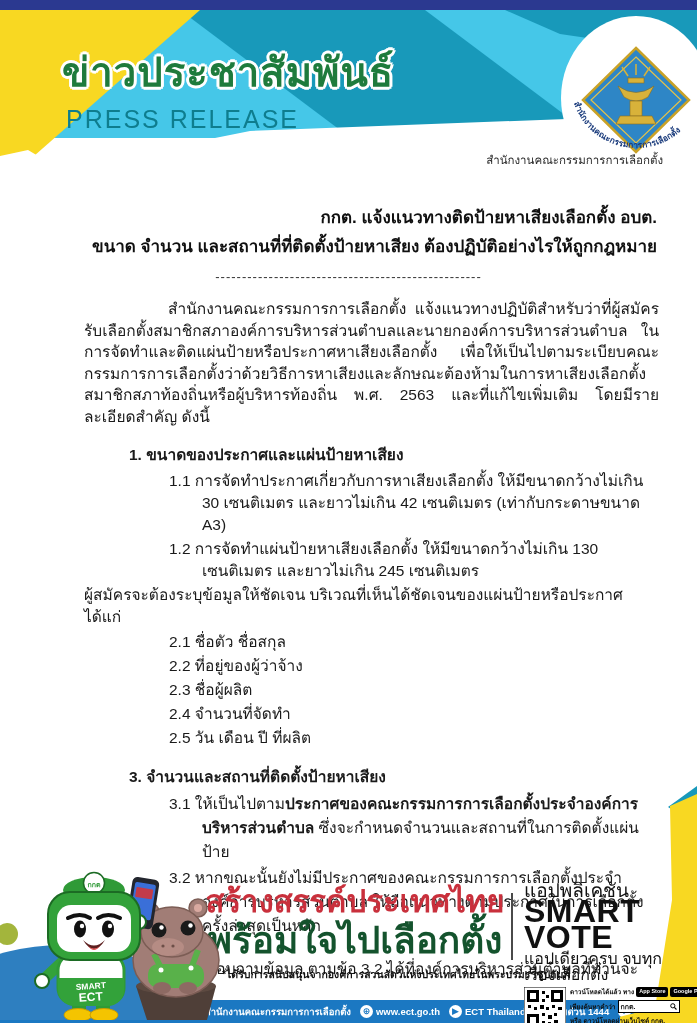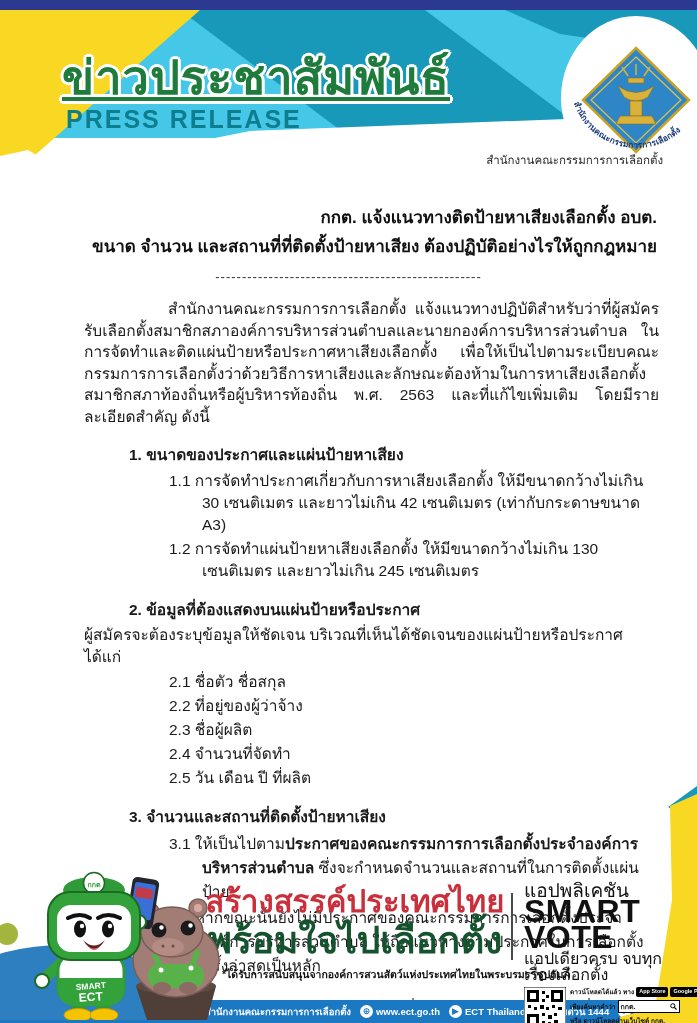--- a/index.html
+++ b/index.html
@@ -2,25 +2,25 @@
 <html><head>
 <meta charset="utf-8">
 <style>
   html,body{margin:0;padding:0;background:#e8e8e8;}
   .page{position:relative;width:697px;height:1023px;background:#ffffff;overflow:hidden;
         font-family:"Liberation Sans","DejaVu Sans",sans-serif;color:#1a1a1a;margin:0 auto;}
   svg{display:block;}
 
   
   .banner-svg{position:absolute;top:0;left:0;}
-  .banner-title{position:absolute;left:62px;top:40px;font-size:47px;font-weight:bold;color:#1e7b3c;
+  .banner-title{position:absolute;left:62px;top:40px;font-size:40px;font-weight:bold;color:#1e7b3c;
     letter-spacing:1px;
     text-shadow:-3px 0 0 #fff,3px 0 0 #fff,0 -3px 0 #fff,0 3px 0 #fff,
-                -2px -2px 0 #fff,2px -2px 0 #fff,-2px 2px 0 #fff,2px 2px 0 #fff;text-decoration:underline;}
-  .banner-sub{position:absolute;left:66px;top:105px;font-size:25px;font-weight:700;color:#0e7d8e;letter-spacing:2px;text-align:right;}
+                -2px -2px 0 #fff,2px -2px 0 #fff,-2px 2px 0 #fff,2px 2px 0 #fff;}
+  .banner-sub{position:absolute;left:66px;top:105px;font-size:25px;font-weight:400;color:#0e7d8e;letter-spacing:2px;text-align:right;}
   .doc-meta{position:absolute;right:34px;top:152px;text-align:right;font-size:11.5px;line-height:17px;color:#2b2b2b;}
 
   
   .content{position:absolute;top:203px;left:0;right:0;}
   .doc-title{margin:0 40px;text-align:right;font-size:17px;font-weight:bold;line-height:29px;color:#101010;}
   .sep{margin-top:8px;text-align:center;font-size:13px;letter-spacing:1px;color:#333;}
   .body-text{margin:14px 38px 0 84px;font-size:15.5px;line-height:21.5px;text-align:justify;}
   .body-text p{margin:0;text-indent:84px;}
   .sec-head{margin:15px 38px 0 129px;font-size:15.5px;font-weight:bold;}
   .sec-lead{margin:2px 38px 0 84px;font-size:15.5px;line-height:22px;}
@@ -111,21 +111,20 @@
     <div class="body-text">
       <p>สำนักงานคณะกรรมการการเลือกตั้ง แจ้งแนวทางปฏิบัติสำหรับว่าที่ผู้สมัครรับเลือกตั้งสมาชิกสภาองค์การบริหารส่วนตำบลและนายกองค์การบริหารส่วนตำบล ในการจัดทำและติดแผ่นป้ายหรือประกาศหาเสียงเลือกตั้ง เพื่อให้เป็นไปตามระเบียบคณะกรรมการการเลือกตั้งว่าด้วยวิธีการหาเสียงและลักษณะต้องห้ามในการหาเสียงเลือกตั้งสมาชิกสภาท้องถิ่นหรือผู้บริหารท้องถิ่น พ.ศ. 2563 และที่แก้ไขเพิ่มเติม โดยมีรายละเอียดสำคัญ ดังนี้</p>
     </div>
 
     <div class="sec-head">1. ขนาดของประกาศและแผ่นป้ายหาเสียง</div>
     <div class="sec-items">
       <div class="it">1.1 การจัดทำประกาศเกี่ยวกับการหาเสียงเลือกตั้ง ให้มีขนาดกว้างไม่เกิน 30 เซนติเมตร และยาวไม่เกิน 42 เซนติเมตร (เท่ากับกระดาษขนาด A3)</div>
       <div class="it">1.2 การจัดทำแผ่นป้ายหาเสียงเลือกตั้ง ให้มีขนาดกว้างไม่เกิน 130 เซนติเมตร และยาวไม่เกิน 245 เซนติเมตร</div>
     </div>
 
-    <div class="sec-head">2. ข้อมูลที่ต้องแสดงบนแผ่นป้ายหรือประกาศ</div>
     <div class="sec-lead">ผู้สมัครจะต้องระบุข้อมูลให้ชัดเจน บริเวณที่เห็นได้ชัดเจนของแผ่นป้ายหรือประกาศ ได้แก่</div>
     <div class="sec-items">
       <div class="it">2.1 ชื่อตัว ชื่อสกุล</div>
       <div class="it">2.2 ที่อยู่ของผู้ว่าจ้าง</div>
       <div class="it">2.3 ชื่อผู้ผลิต</div>
       <div class="it">2.4 จำนวนที่จัดทำ</div>
       <div class="it">2.5 วัน เดือน ปี ที่ผลิต</div>
     </div>
 
     <div class="sec-head">3. จำนวนและสถานที่ติดตั้งป้ายหาเสียง</div>

